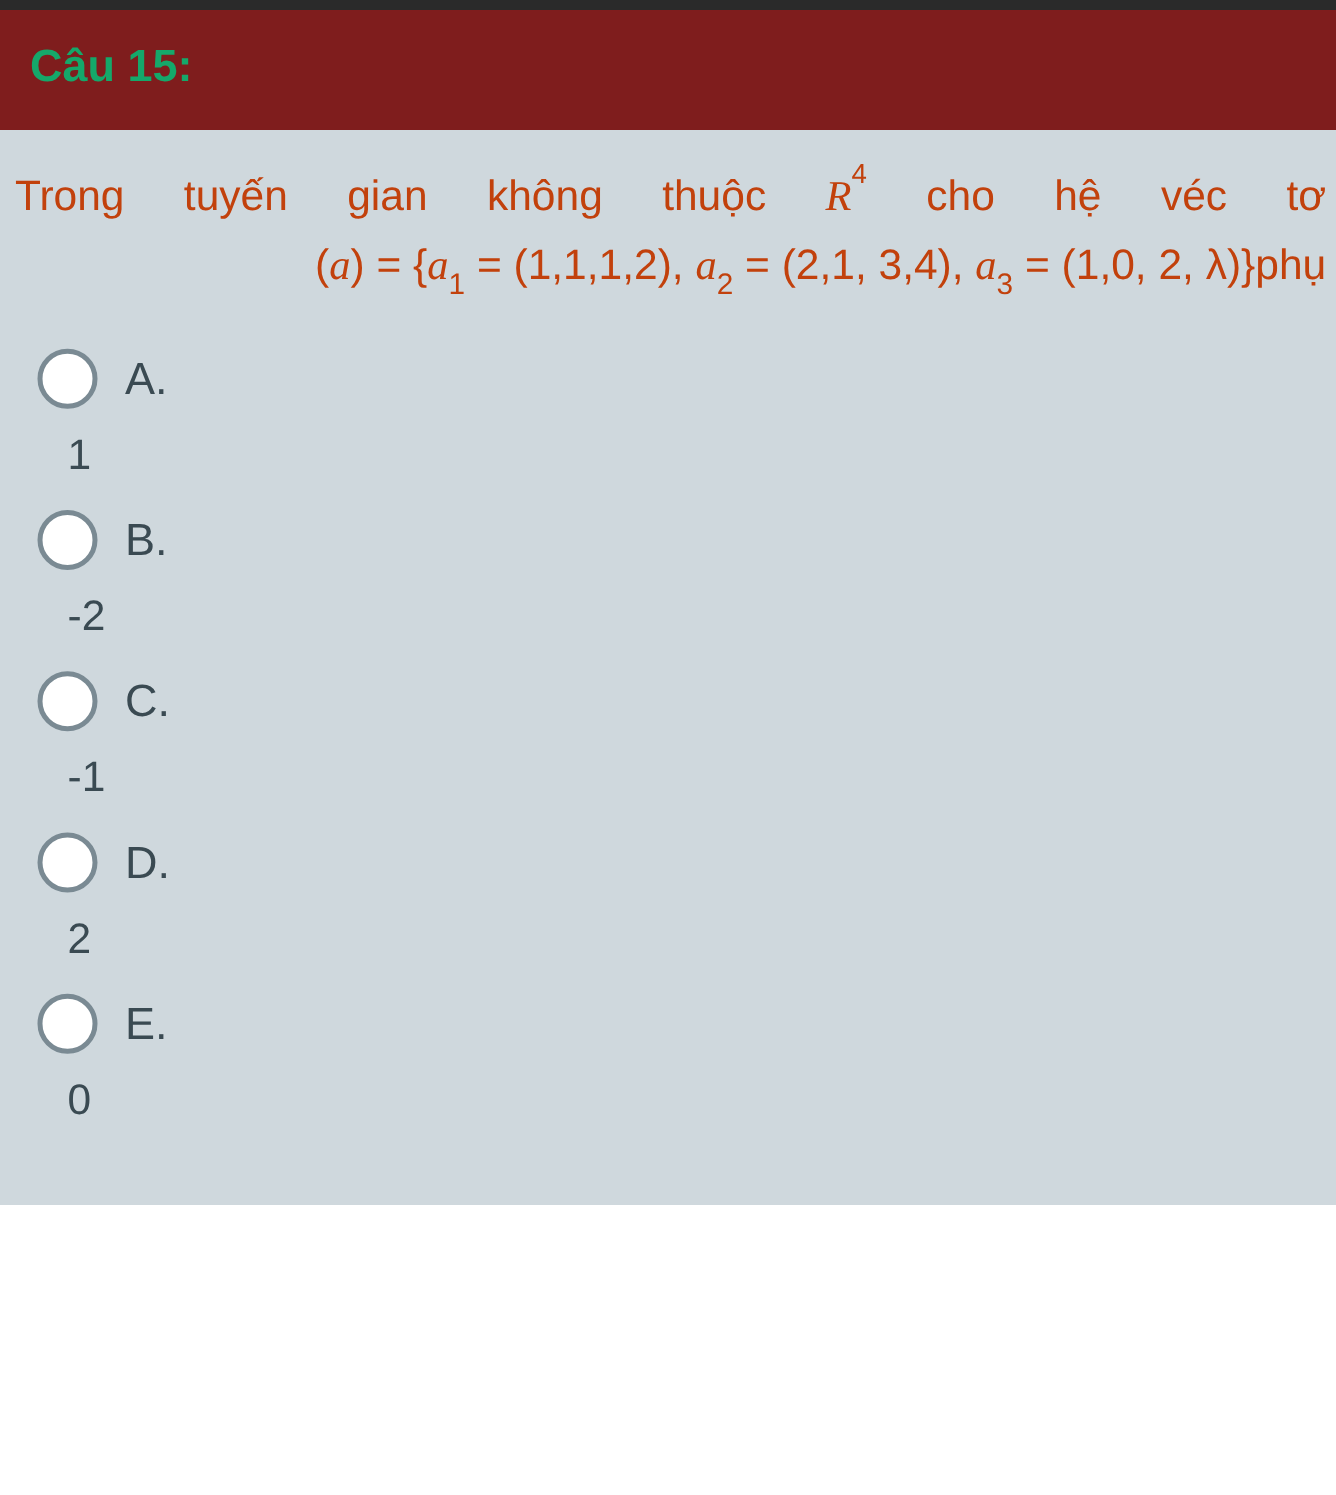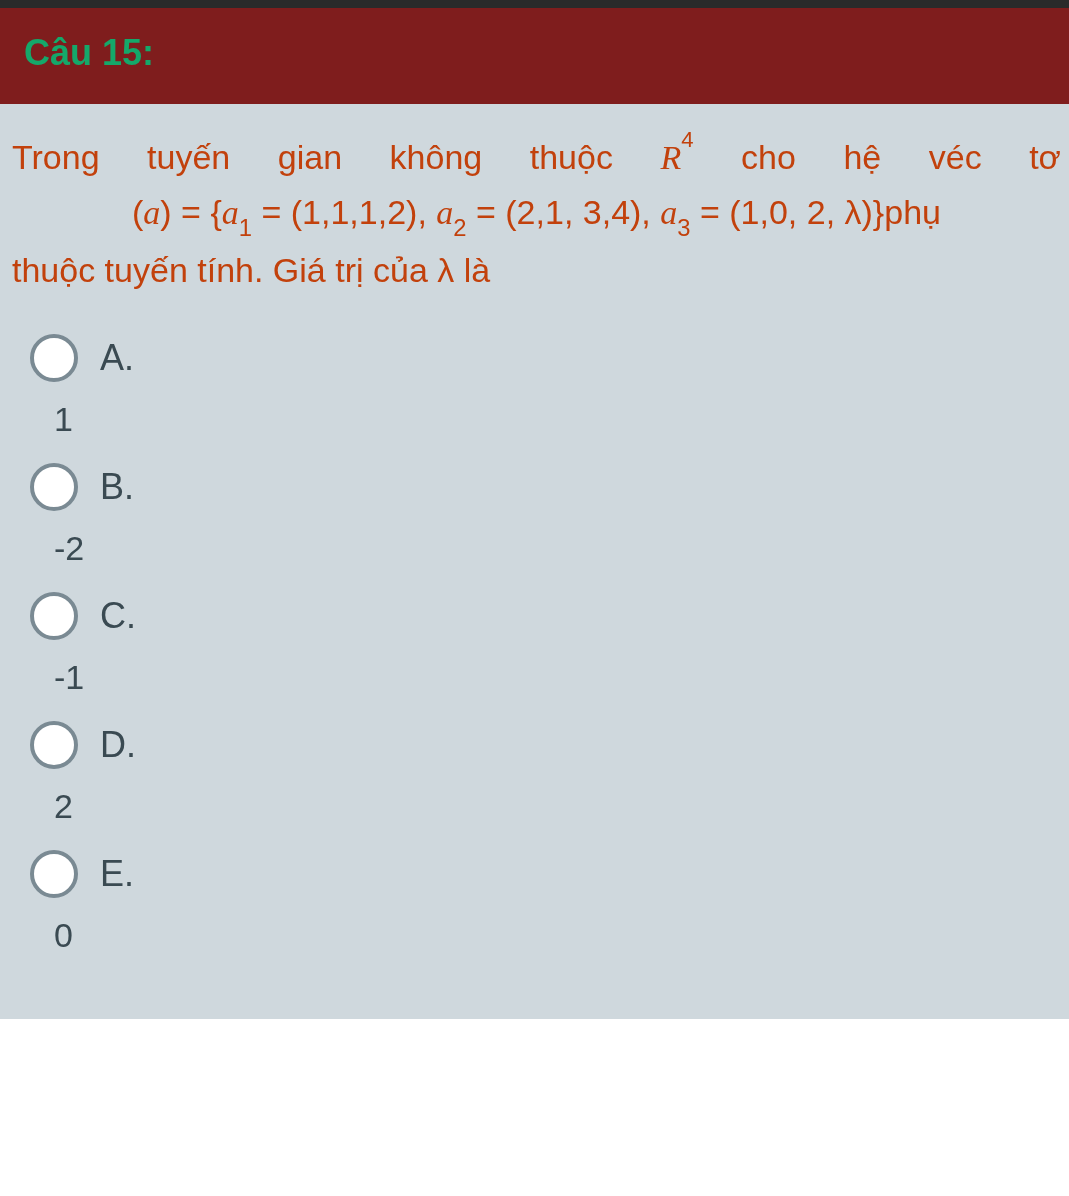--- a/index.html
+++ b/index.html
@@ -92,27 +92,26 @@
       <span>tuyến</span>
       <span>gian</span>
       <span>không</span>
       <span>thuộc</span>
       <span><span class="math-i">R</span><sup>4</sup></span>
       <span>cho</span>
       <span>hệ</span>
       <span>véc</span>
       <span>tơ</span>
     </span>
-    <span class="line2" style="display:flex;justify-content:center;">
+    <span class="line2" style="display:flex;justify-content:flex-end;">
       <span>
         <span>(</span><span class="math-i">a</span><span>) = {</span><span class="math-i">a</span><sub>1</sub><span> = (1,1,1,2), </span><span class="math-i">a</span><sub>2</sub><span> = (2,1, 3,4), </span><span class="math-i">a</span><sub>3</sub><span> = (1,0, 2, λ)}</span>
       </span>
       <span>phụ</span>
     </span>
-    <span class="line3">thuộc tuyến tính. Giá trị của λ là</span>
   </div>
 
   <div class="options">
 
     <div class="option-row">
       <div class="radio"></div>
       <div class="option-label">A.</div>
     </div>
     <div class="option-value">1</div>
 

